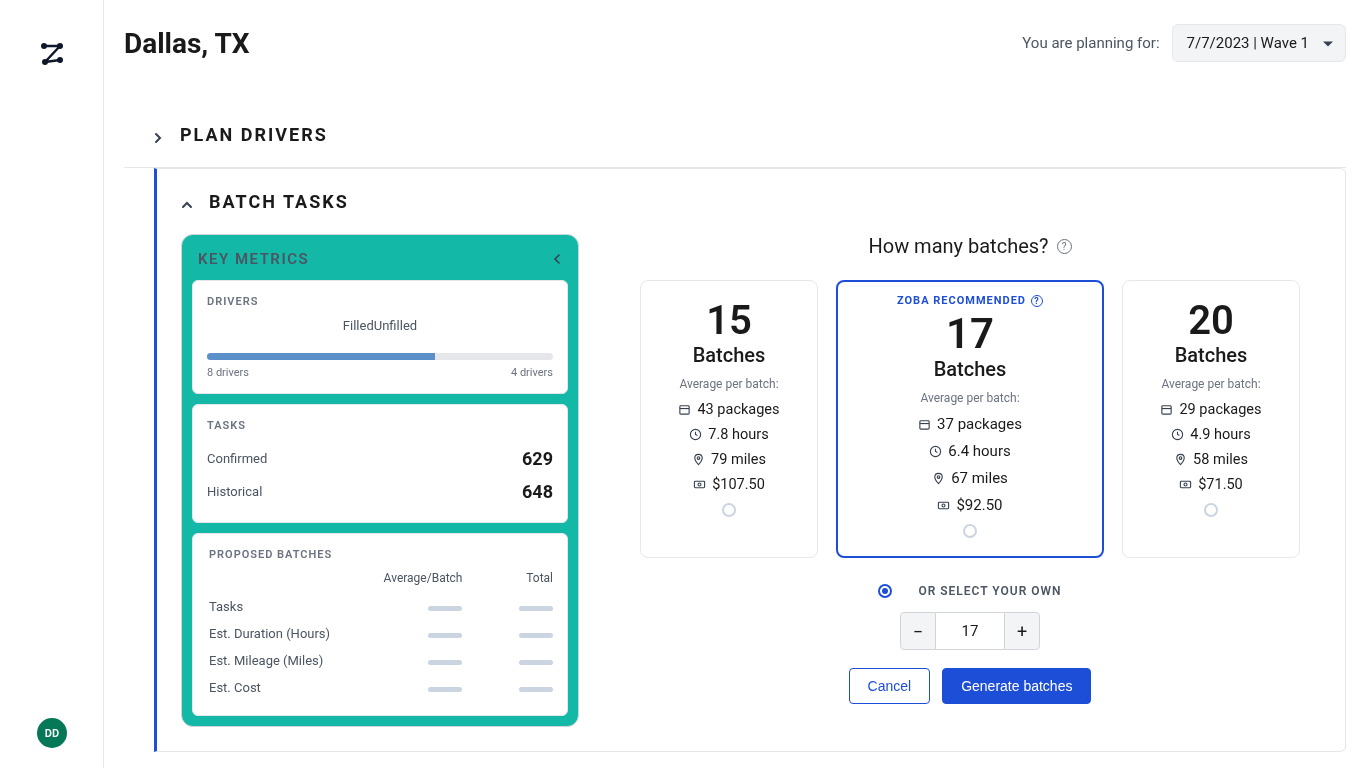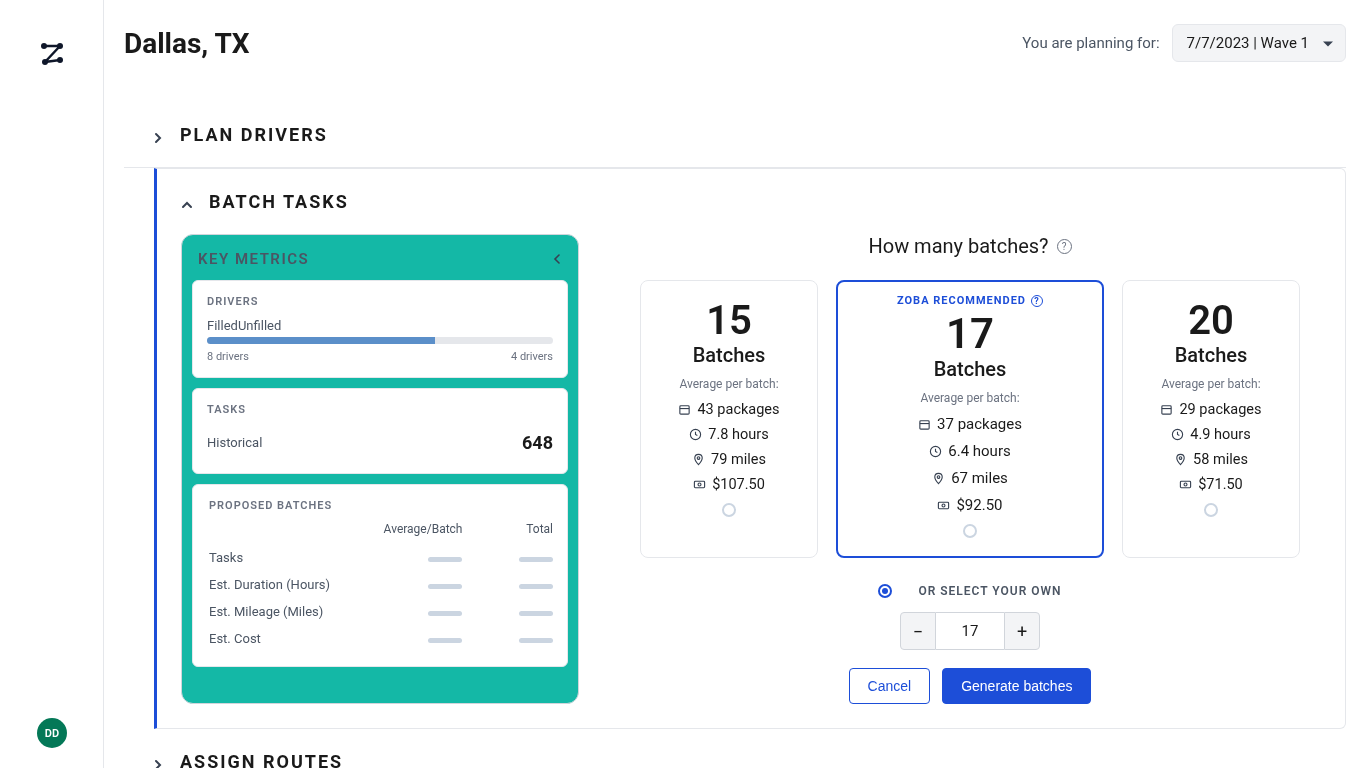--- a/index.html
+++ b/index.html
@@ -150,24 +150,24 @@
 .km-card:last-child { margin-bottom: 10px; padding-left: 16px; }
 .km-subtitle {
   font-size: 11px;
   font-weight: 600;
   letter-spacing: 1px;
   color: #6b7280;
   margin-bottom: 10px;
 }
 .driver-bar-labels {
   display: flex;
-  justify-content: flex-start;
+  justify-content: center;
   font-size: 13px;
   color: #4b5563;
-  margin-bottom: 4px;
+  margin-bottom: 20px;
 }
 .driver-bar {
   height: 7px;
   border-radius: 4px;
   background: #e5e7eb;
   overflow: hidden;
   margin-bottom: 6px;
 }
 .driver-bar-fill {
   height: 100%;
@@ -459,20 +459,24 @@
           </div>
           <div class="driver-counts">
             <span>8 drivers</span>
             <span>4 drivers</span>
           </div>
         </div>
 
         <div class="km-card">
           <div class="km-subtitle">TASKS</div>
           <div class="task-row">
+            <span class="label">Confirmed</span>
+            <span class="value">629</span>
+          </div>
+          <div class="task-row">
             <span class="label">Historical</span>
             <span class="value">648</span>
           </div>
         </div>
 
         <div class="km-card">
           <div class="km-subtitle">PROPOSED BATCHES</div>
           <div class="proposed-head">
             <span class="col1"></span>
             <span class="col2">Average/Batch</span>

